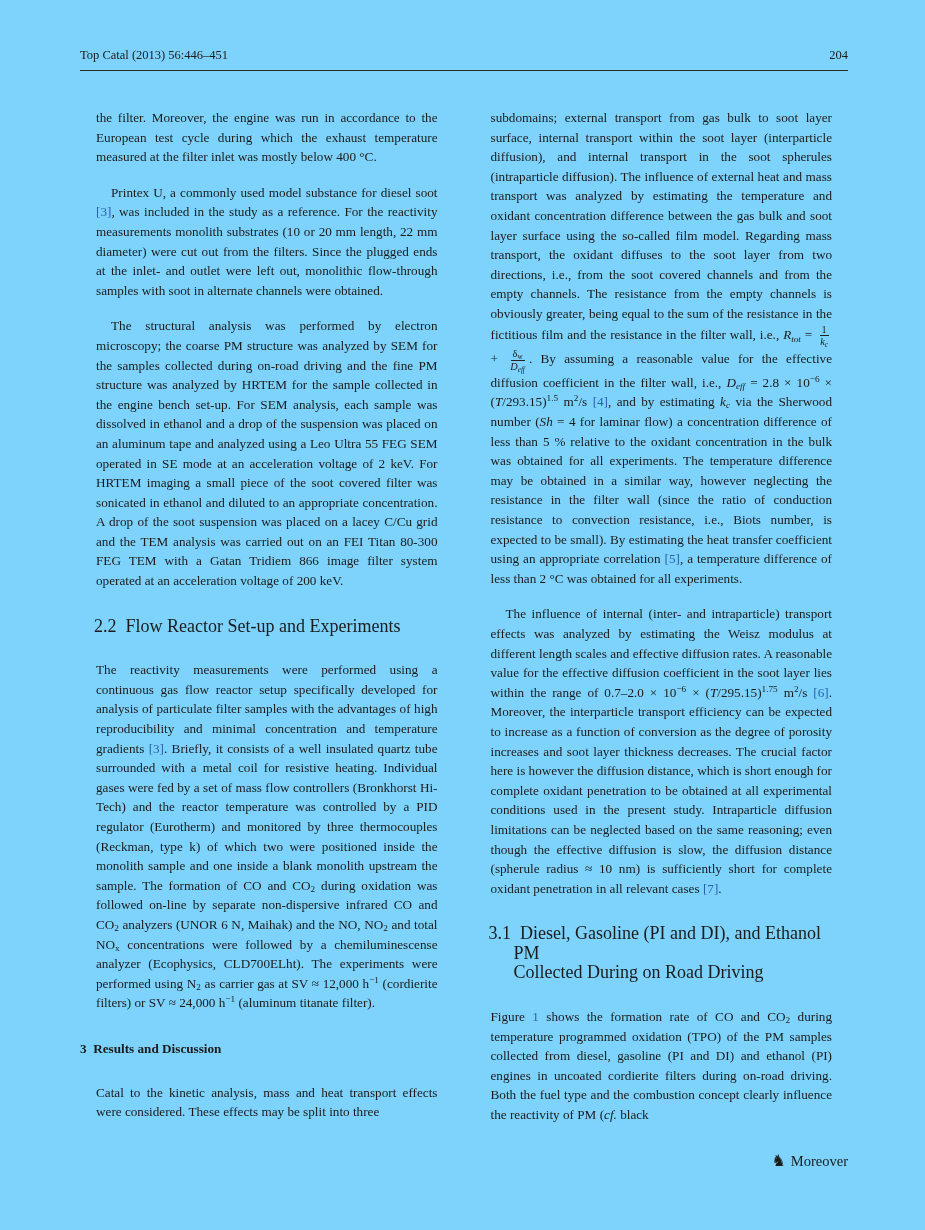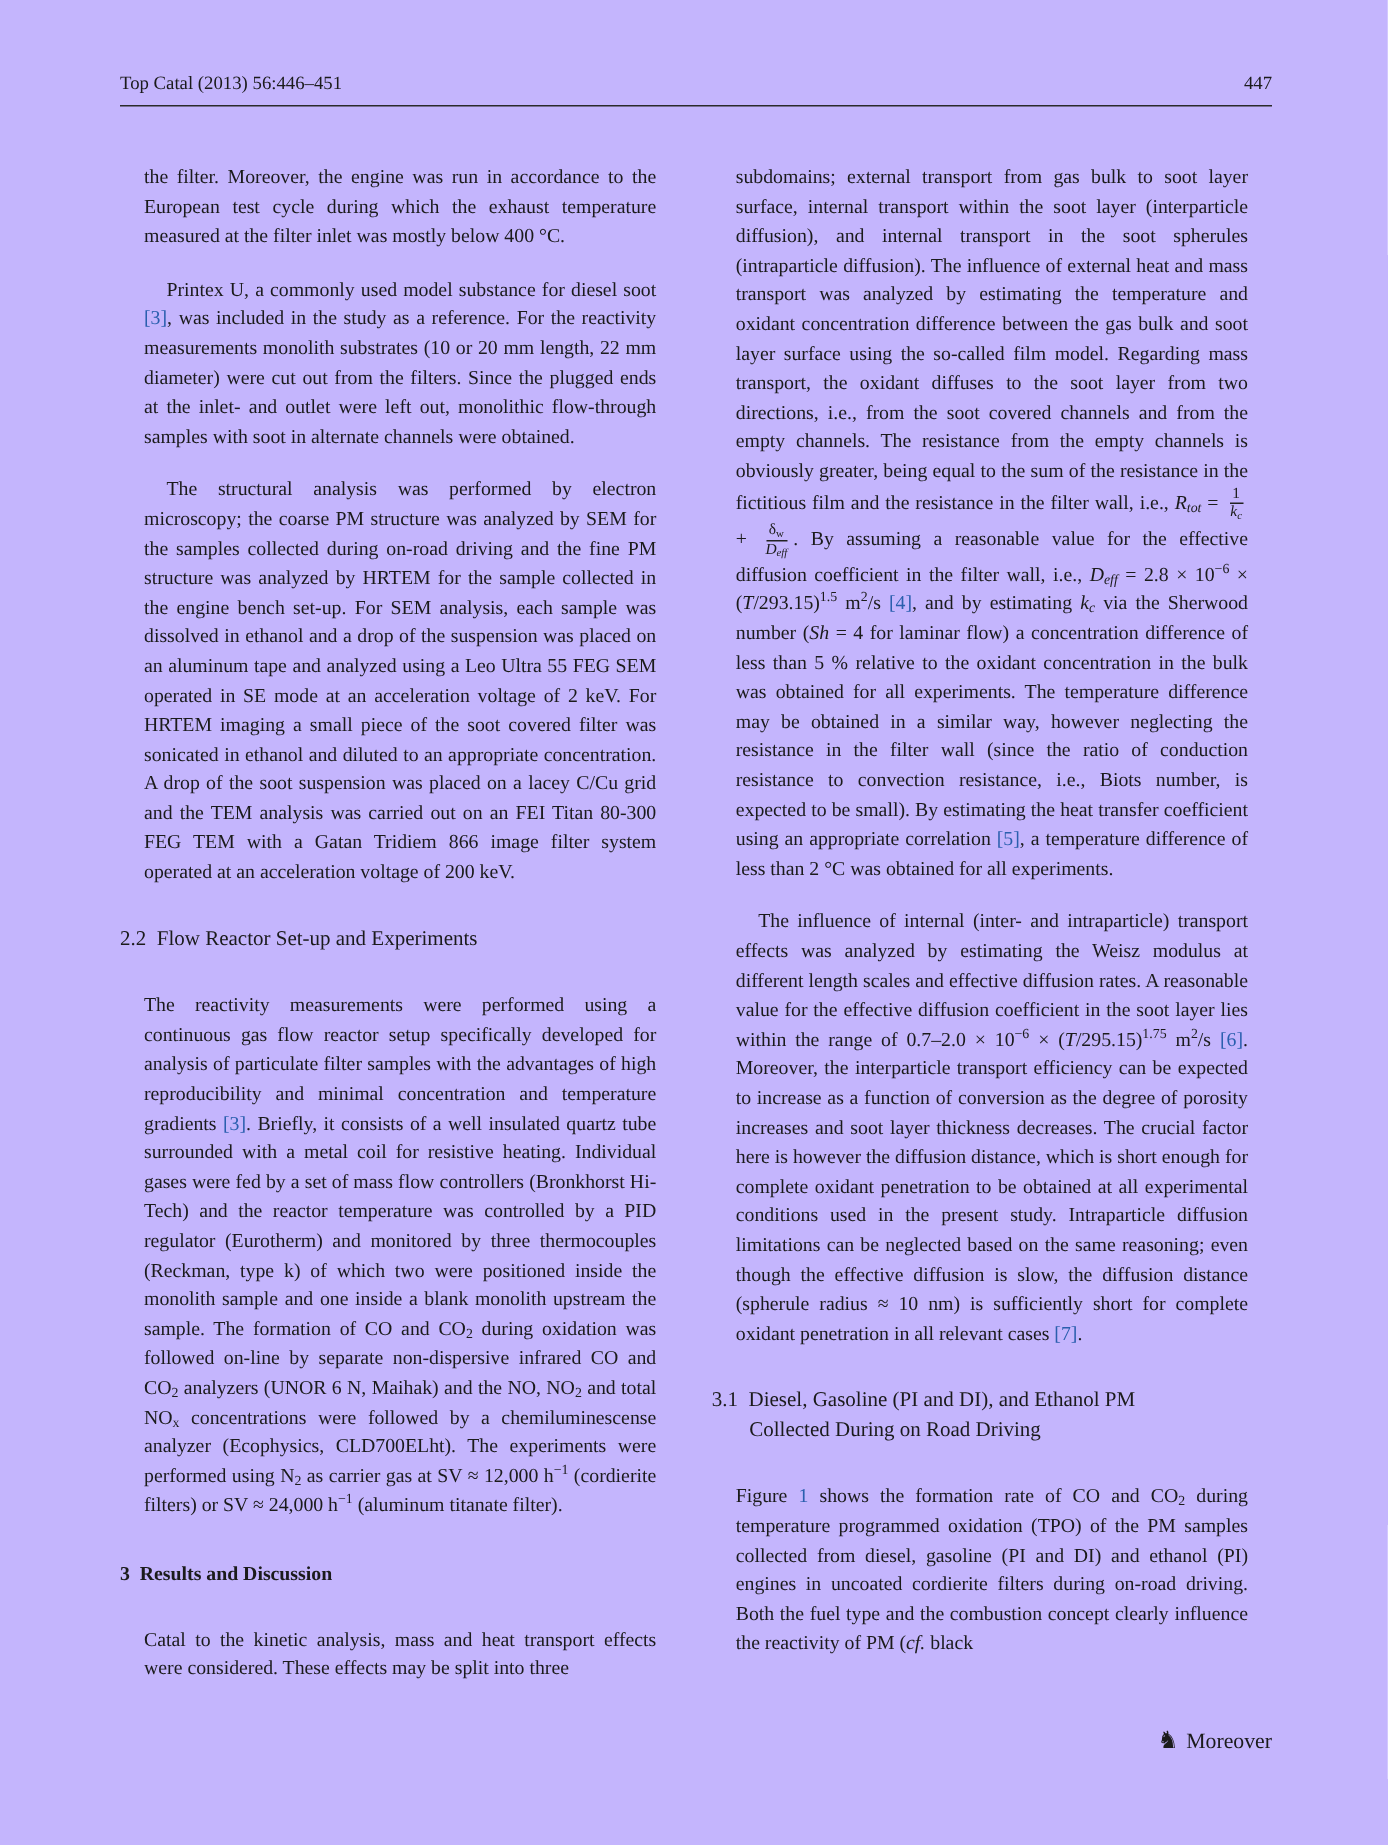--- a/index.html
+++ b/index.html
@@ -9,41 +9,41 @@
     font-family: "Liberation Serif", serif;
     color: #1b1b1b;
     -webkit-font-smoothing: antialiased;
   }
   .page {
     position: relative;
     width: 925px;
     height: 1230px;
     padding: 48px 77px 0 80px;
     overflow: hidden;
-    background: #c4b5fd;
+    background: #7dd3fc;
   }
   .pg-header {
     display: flex;
     justify-content: space-between;
     align-items: flex-end;
     font-size: 12.5px;
     padding-bottom: 7px;
     border-bottom: 1px solid #2a2a2a;
   }
   .columns { display: flex; gap: 21px; margin-top: 21px; }
   .col {
     width: 374px;
     font-size: 13.2px;
     line-height: 19.6px;
     text-align: justify;
   }
   .col p { margin: 16px; }
   .col p.indent { text-indent: 15px; }
   h2.h1 { font-size: 13.2px; font-weight: bold; margin: 26px 0 24px; text-align: left; font-family: Liberation Serif, serif; }
-  h3.h2 { font-size: 14px; font-weight: normal; margin: 26px 0 24px; text-align: left; }
+  h3.h2 { font-size: 18px; font-weight: normal; margin: 26px 14px 24px; text-align: left; }
   h3.hang { padding-left: 25px; text-indent: -25px; }
   sub, sup { font-size: 0.7em; line-height: 0; }
   sub { vertical-align: -0.25em; }
   sup { vertical-align: 0.55em; }
   .cite { color: var(--link, #2a5fae); cursor: pointer; }
   .frac {
     display: inline-flex;
     flex-direction: column;
     align-items: center;
     vertical-align: middle;
@@ -69,21 +69,21 @@
     transform: translateY(-1px);
   }
 </style>
 </head>
 <body>
 
 <div class="page">
 
   <div class="pg-header">
     <span>Top Catal (2013) 56:446–451</span>
-    <span>447</span>
+    <span>204</span>
   </div>
 
   <div class="columns">
     <div class="col">
         <p class="p">the filter. Moreover, the engine was run in accordance to the European test cycle during which the exhaust temperature measured at the filter inlet was mostly below 400 °C.</p>
         <p class="p indent">Printex U, a commonly used model substance for diesel soot <span class="cite">[3]</span>, was included in the study as a reference. For the reactivity measurements monolith substrates (10 or 20 mm length, 22 mm diameter) were cut out from the filters. Since the plugged ends at the inlet- and outlet were left out, monolithic flow-through samples with soot in alternate channels were obtained.</p>
         <p class="p indent">The structural analysis was performed by electron microscopy; the coarse PM structure was analyzed by SEM for the samples collected during on-road driving and the fine PM structure was analyzed by HRTEM for the sample collected in the engine bench set-up. For SEM analysis, each sample was dissolved in ethanol and a drop of the suspension was placed on an aluminum tape and analyzed using a Leo Ultra 55 FEG SEM operated in SE mode at an acceleration voltage of 2 keV. For HRTEM imaging a small piece of the soot covered filter was sonicated in ethanol and diluted to an appropriate concentration. A drop of the soot suspension was placed on a lacey C/Cu grid and the TEM analysis was carried out on an FEI Titan 80-300 FEG TEM with a Gatan Tridiem 866 image filter system operated at an acceleration voltage of 200 keV.</p>
         <h3 class="h2">2.2&nbsp;&nbsp;Flow Reactor Set-up and Experiments</h3>
         <p class="p">The reactivity measurements were performed using a continuous gas flow reactor setup specifically developed for analysis of particulate filter samples with the advantages of high reproducibility and minimal concentration and temperature gradients <span class="cite">[3]</span>. Briefly, it consists of a well insulated quartz tube surrounded with a metal coil for resistive heating. Individual gases were fed by a set of mass flow controllers (Bronkhorst Hi-Tech) and the reactor temperature was controlled by a PID regulator (Eurotherm) and monitored by three thermocouples (Reckman, type k) of which two were positioned inside the monolith sample and one inside a blank monolith upstream the sample. The formation of CO and CO<sub>2</sub> during oxidation was followed on-line by separate non-dispersive infrared CO and CO<sub>2</sub> analyzers (UNOR 6 N, Maihak) and the NO, NO<sub>2</sub> and total NO<sub>x</sub> concentrations were followed by a chemiluminescense analyzer (Ecophysics, CLD700ELht). The experiments were performed using N<sub>2</sub> as carrier gas at SV ≈ 12,000 h<sup>−1</sup> (cordierite filters) or SV ≈ 24,000 h<sup>−1</sup> (aluminum titanate filter).</p>
         <h2 class="h1">3&nbsp;&nbsp;Results and Discussion</h2>

